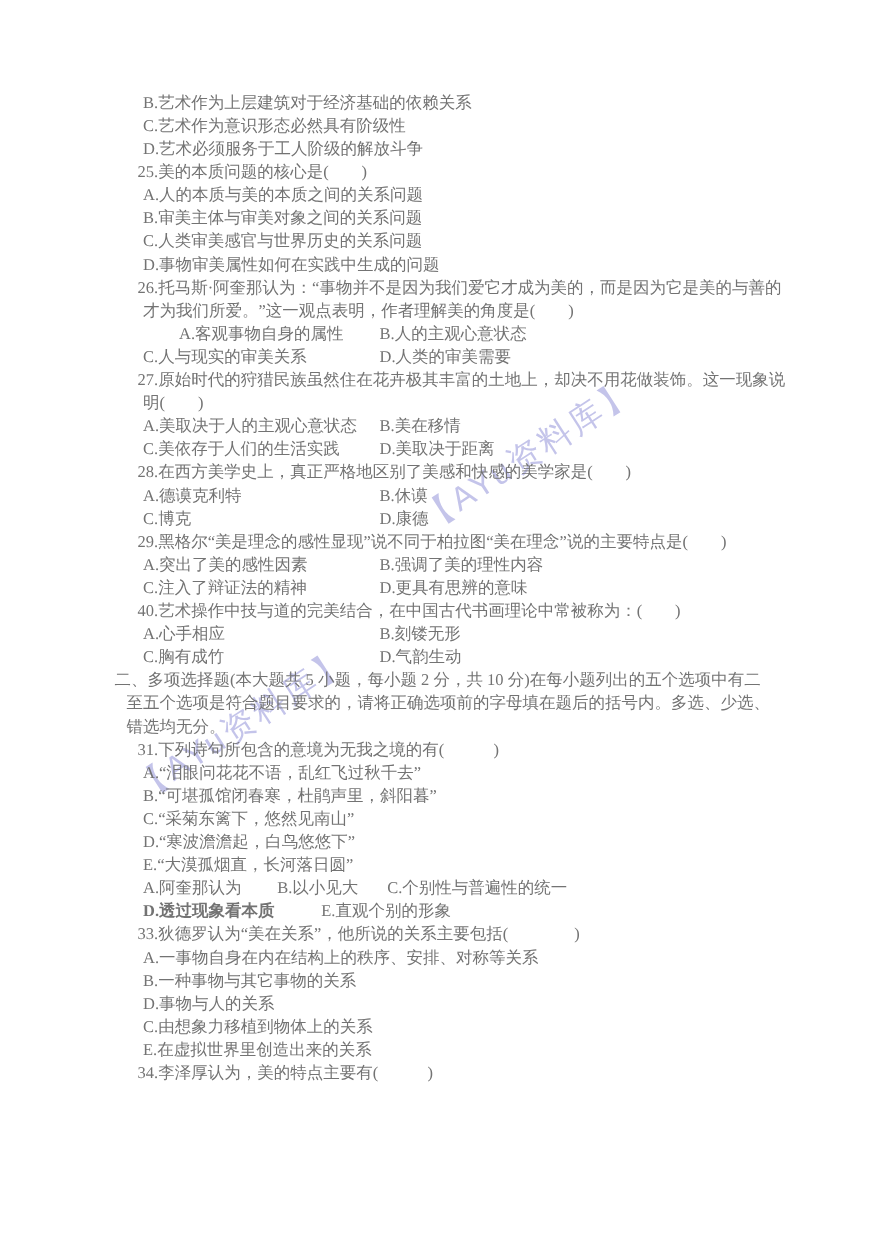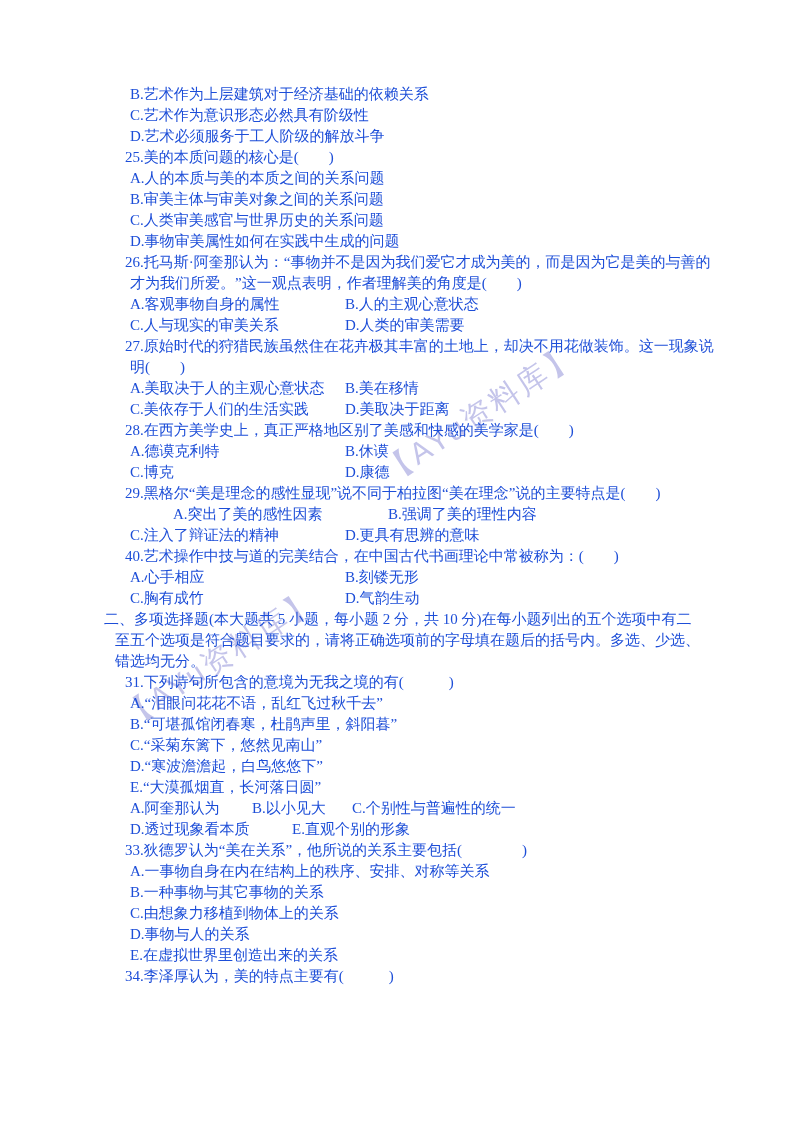--- a/index.html
+++ b/index.html
@@ -18,21 +18,21 @@
   #examBody{
     position:absolute;
     left:88px;top:84px;
     width:640px;
     color:#151515;
   }
   .line{
     white-space:nowrap;
     font-size:15px;
     line-height:21px;
-    color:#1d4ed8;
+    color:#737373;
   }
   .seg{display:inline-block;}
   .section{margin-left:16px;}
   .stem{margin-left:37px;}
   .section-cont{margin-left:27px;}
   .opt,.cont,.row{margin-left:42px;}
   .wm{
     position:absolute;
     font-size:30px;
     letter-spacing:3px;
@@ -58,48 +58,48 @@
       <div class="line opt"><span class="seg">B.艺术作为上层建筑对于经济基础的依赖关系</span></div>
       <div class="line opt"><span class="seg">C.艺术作为意识形态必然具有阶级性</span></div>
       <div class="line opt"><span class="seg">D.艺术必须服务于工人阶级的解放斗争</span></div>
       <div class="line stem"><span class="seg">25.美的本质问题的核心是(　　)</span></div>
       <div class="line opt"><span class="seg">A.人的本质与美的本质之间的关系问题</span></div>
       <div class="line opt"><span class="seg">B.审美主体与审美对象之间的关系问题</span></div>
       <div class="line opt"><span class="seg">C.人类审美感官与世界历史的关系问题</span></div>
       <div class="line opt"><span class="seg">D.事物审美属性如何在实践中生成的问题</span></div>
       <div class="line stem"><span class="seg">26.托马斯·阿奎那认为：“事物并不是因为我们爱它才成为美的，而是因为它是美的与善的</span></div>
       <div class="line cont"><span class="seg">才为我们所爱。”这一观点表明，作者理解美的角度是(　　)</span></div>
-      <div class="line row"><span class="seg" style="width: 215px;">A.客观事物自身的属性</span><span class="seg">B.人的主观心意状态</span></div>
+      <div class="line row"><span class="seg" style="width: 215px; text-align: center;">A.客观事物自身的属性</span><span class="seg">B.人的主观心意状态</span></div>
       <div class="line row"><span class="seg" style="width: 215px;">C.人与现实的审美关系</span><span class="seg">D.人类的审美需要</span></div>
       <div class="line stem"><span class="seg">27.原始时代的狩猎民族虽然住在花卉极其丰富的土地上，却决不用花做装饰。这一现象说</span></div>
       <div class="line cont"><span class="seg">明(　　)</span></div>
       <div class="line row"><span class="seg" style="width: 215px;">A.美取决于人的主观心意状态</span><span class="seg">B.美在移情</span></div>
       <div class="line row"><span class="seg" style="width: 215px;">C.美依存于人们的生活实践</span><span class="seg">D.美取决于距离</span></div>
       <div class="line stem"><span class="seg">28.在西方美学史上，真正严格地区别了美感和快感的美学家是(　　)</span></div>
       <div class="line row"><span class="seg" style="width: 215px;">A.德谟克利特</span><span class="seg">B.休谟</span></div>
       <div class="line row"><span class="seg" style="width: 215px;">C.博克</span><span class="seg">D.康德</span></div>
       <div class="line stem"><span class="seg">29.黑格尔“美是理念的感性显现”说不同于柏拉图“美在理念”说的主要特点是(　　)</span></div>
-      <div class="line row"><span class="seg" style="width: 215px; margin-left: 43px;">A.突出了美的感性因素</span><span class="seg">B.强调了美的理性内容</span></div>
+      <div class="line row"><span class="seg" style="width: 215px;">A.突出了美的感性因素</span><span class="seg">B.强调了美的理性内容</span></div>
       <div class="line row"><span class="seg" style="width: 215px;">C.注入了辩证法的精神</span><span class="seg">D.更具有思辨的意味</span></div>
       <div class="line stem"><span class="seg">40.艺术操作中技与道的完美结合，在中国古代书画理论中常被称为：(　　)</span></div>
       <div class="line row"><span class="seg" style="width: 215px;">A.心手相应</span><span class="seg">B.刻镂无形</span></div>
       <div class="line row"><span class="seg" style="width: 215px;">C.胸有成竹</span><span class="seg">D.气韵生动</span></div>
       <div class="line section"><span class="seg">二、多项选择题(本大题共 5 小题，每小题 2 分，共 10 分)在每小题列出的五个选项中有二</span></div>
       <div class="line section-cont"><span class="seg">至五个选项是符合题目要求的，请将正确选项前的字母填在题后的括号内。多选、少选、</span></div>
       <div class="line section-cont"><span class="seg">错选均无分。</span></div>
       <div class="line stem"><span class="seg">31.下列诗句所包含的意境为无我之境的有(　　　)</span></div>
       <div class="line opt"><span class="seg">A.“泪眼问花花不语，乱红飞过秋千去”</span></div>
       <div class="line opt"><span class="seg">B.“可堪孤馆闭春寒，杜鹃声里，斜阳暮”</span></div>
       <div class="line opt"><span class="seg">C.“采菊东篱下，悠然见南山”</span></div>
       <div class="line opt"><span class="seg">D.“寒波澹澹起，白鸟悠悠下”</span></div>
       <div class="line opt"><span class="seg">E.“大漠孤烟直，长河落日圆”</span></div>
       <div class="line row"><span class="seg" style="width: 122px;">A.阿奎那认为</span><span class="seg" style="width: 100px;">B.以小见大</span><span class="seg">C.个别性与普遍性的统一</span></div>
-      <div class="line row"><span class="seg" style="width: 162px;">D.透过现象看本质</span><span class="seg">E.直观个别的形象</span></div>
+      <div class="line row"><span class="seg" style="width: 162px; font-weight: bold;">D.透过现象看本质</span><span class="seg">E.直观个别的形象</span></div>
       <div class="line stem"><span class="seg">33.狄德罗认为“美在关系”，他所说的关系主要包括(　　　　)</span></div>
       <div class="line opt"><span class="seg">A.一事物自身在内在结构上的秩序、安排、对称等关系</span></div>
       <div class="line opt"><span class="seg">B.一种事物与其它事物的关系</span></div>
+      <div class="line opt"><span class="seg">D.事物与人的关系</span></div>
       <div class="line opt"><span class="seg">C.由想象力移植到物体上的关系</span></div>
-      <div class="line opt"><span class="seg">D.事物与人的关系</span></div>
       <div class="line opt"><span class="seg">E.在虚拟世界里创造出来的关系</span></div>
       <div class="line stem"><span class="seg">34.李泽厚认为，美的特点主要有(　　　)</span></div>
     </div>
 
 </div>
 
 </body></html>

